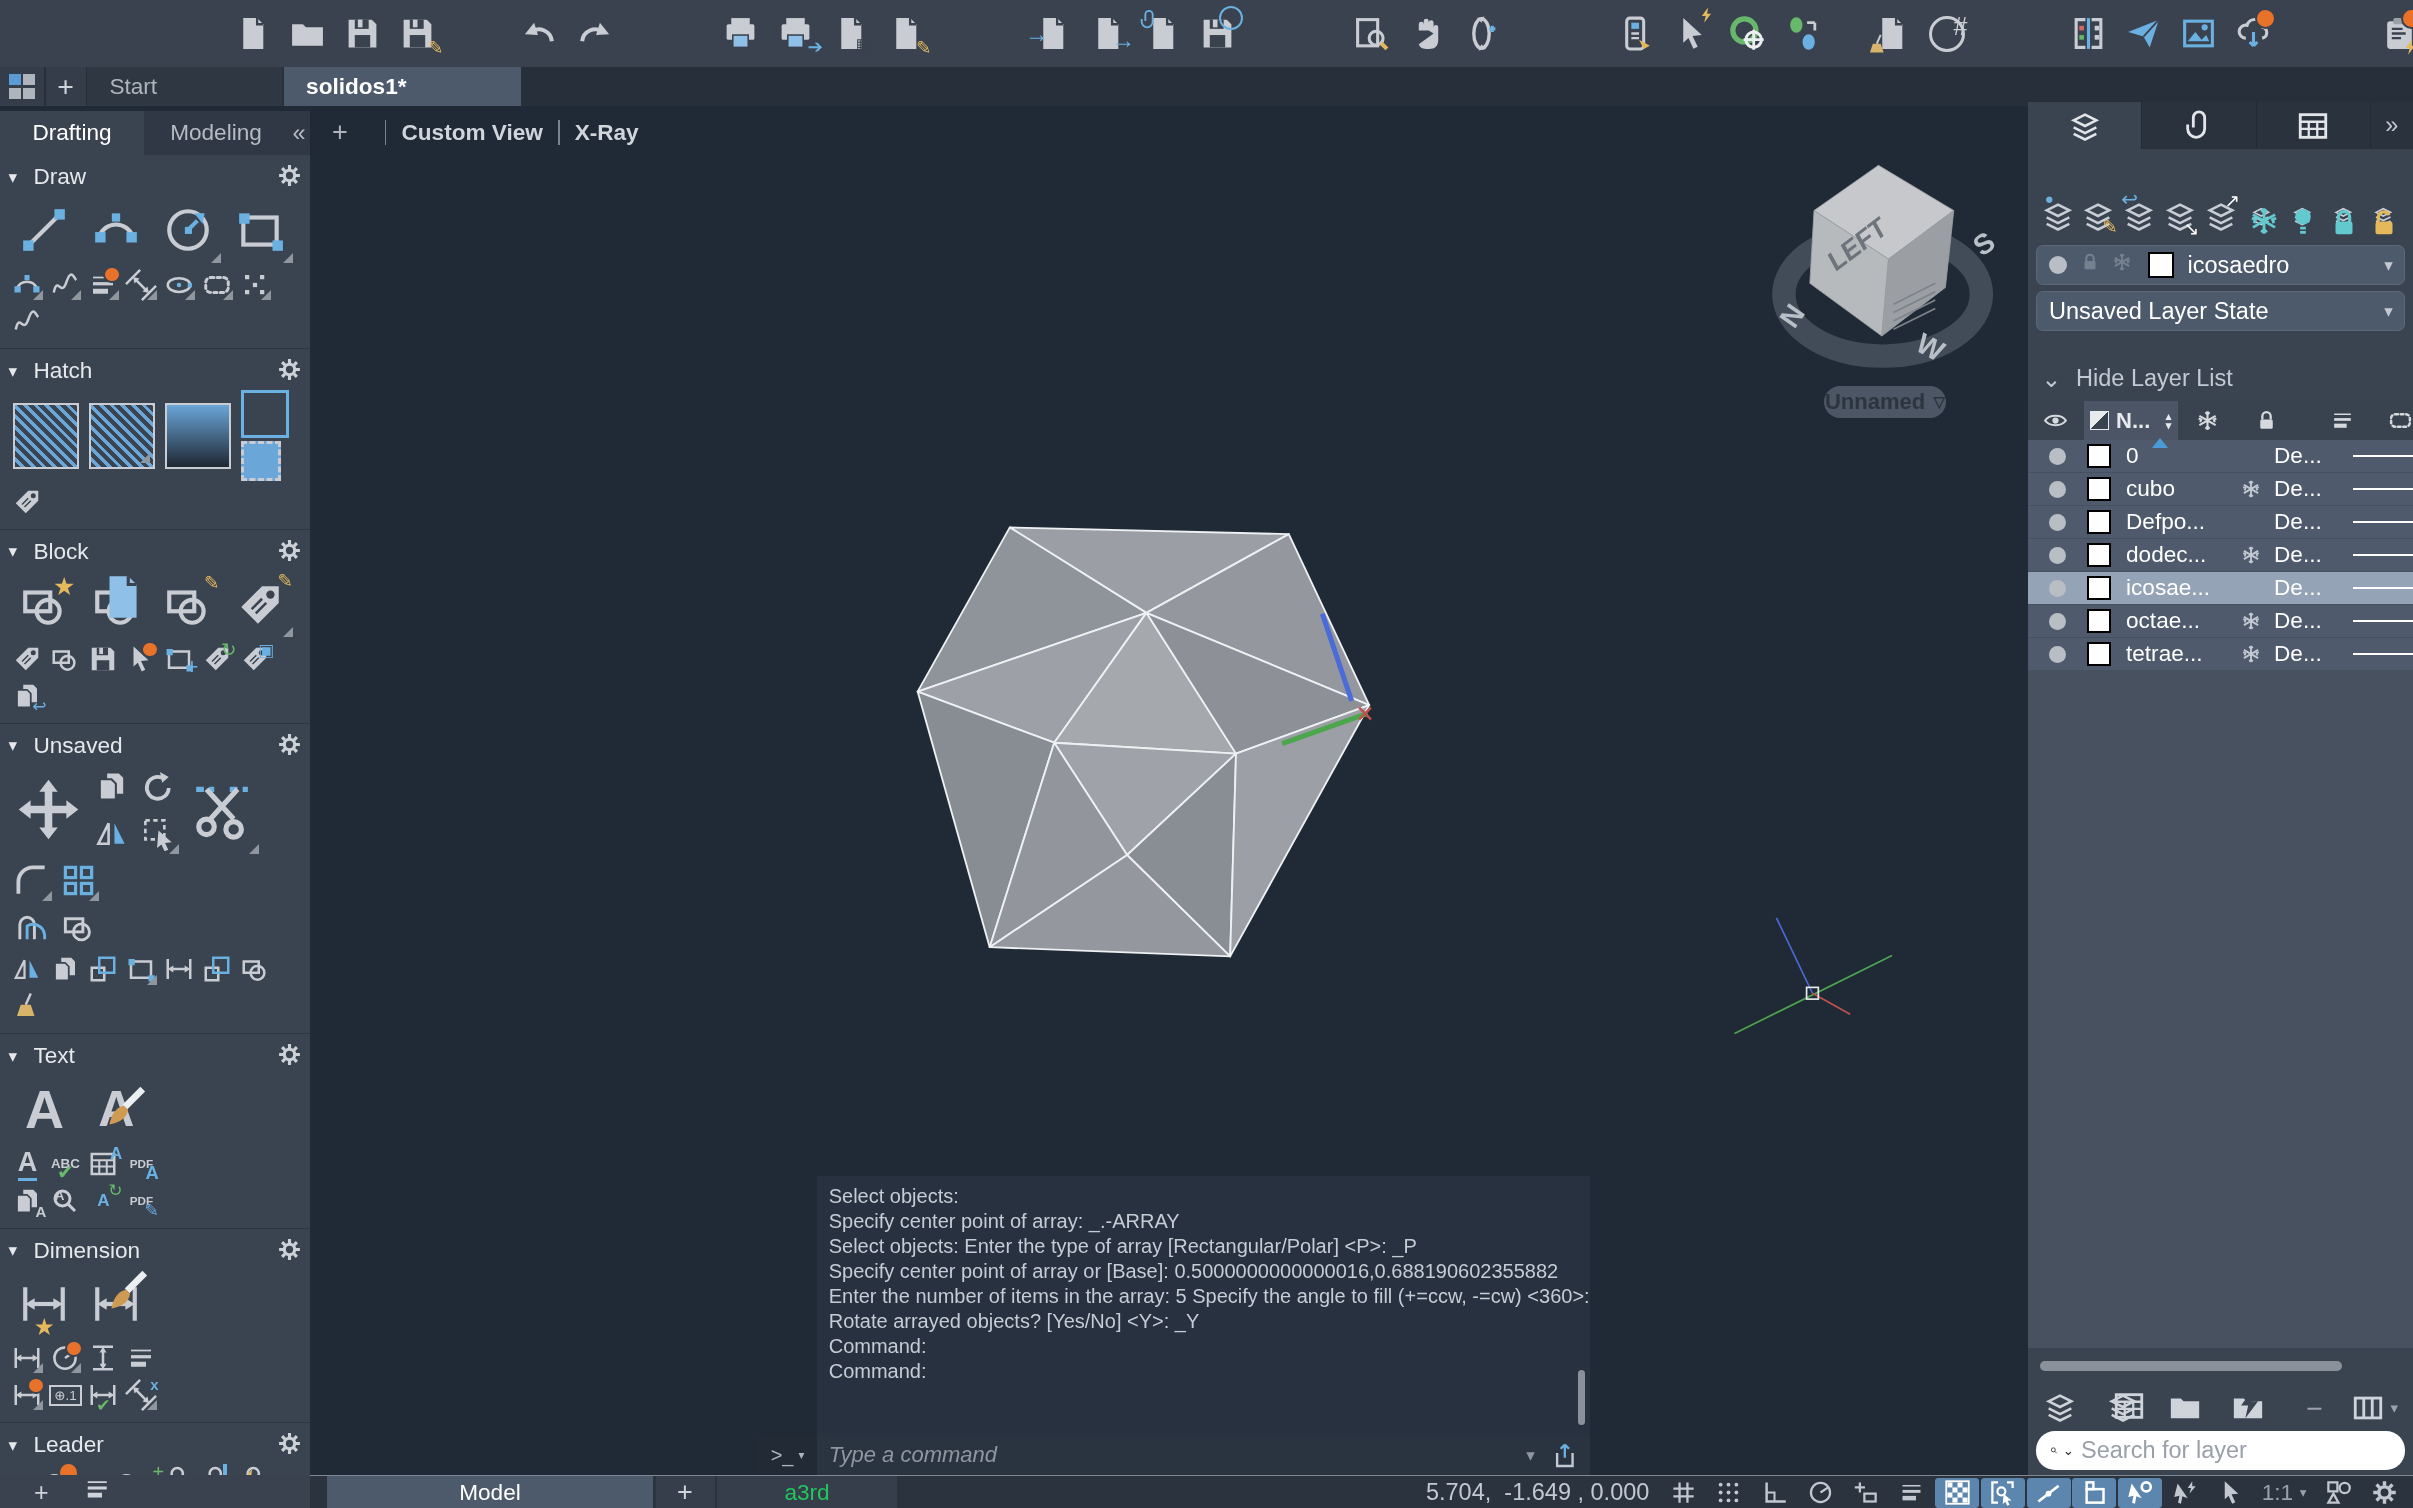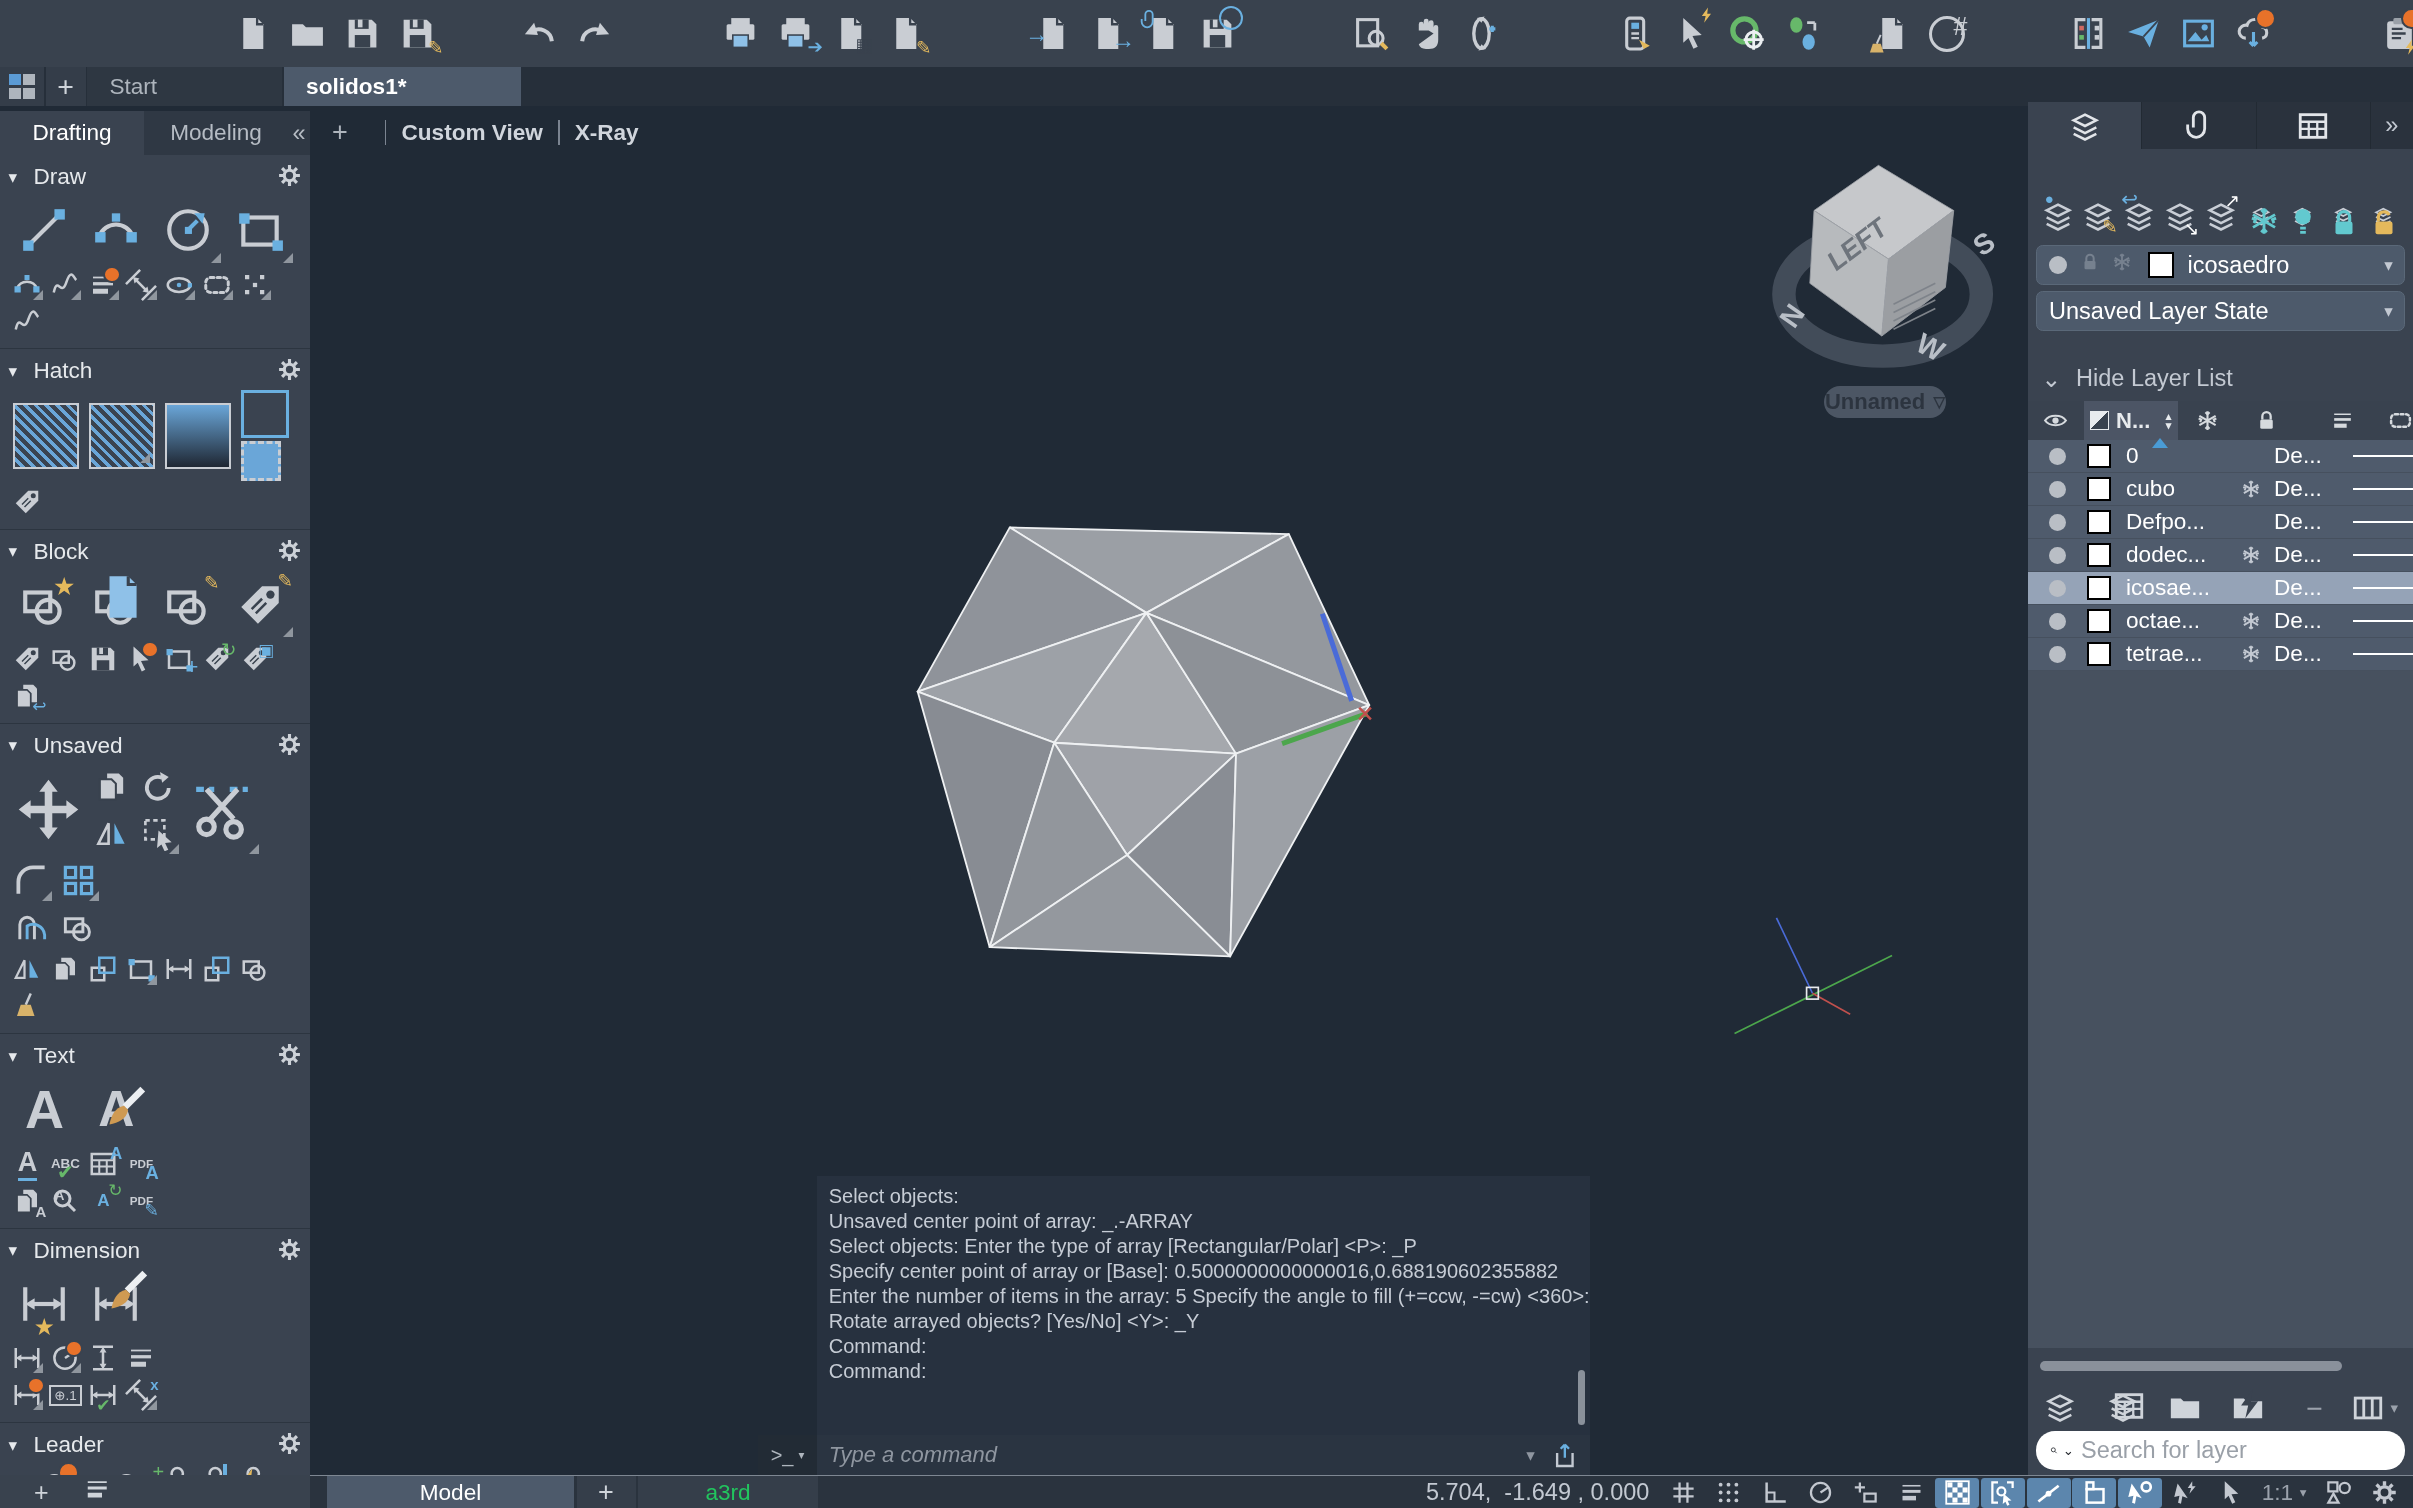--- a/index.html
+++ b/index.html
@@ -115,21 +115,21 @@
   .rp-bottom .car{color:#9aa1ab;font-size:15px}
   .searchbox{position:absolute;left:8.4px;top:1364px;width:369px;height:39px;background:#fff;border-radius:19px;display:flex;align-items:center;padding:0 13.4px;box-sizing:border-box;gap:5px}
   .searchbox svg{width:25px;height:25px;color:#1d2127}
   .searchbox .car{color:#1d2127;font-size:13.4px}
   .search-in{flex:1;border:none;outline:none;font-size:23.5px;color:#333;font-family:"Liberation Sans",sans-serif;background:transparent}
   .search-in::placeholder{color:#9aa0a8}
   
   .statusbar{position:absolute;left:310px;top:1475px;width:2103px;height:34px;background:#2a333e;border-top:1.7px solid #7e8792;
              display:flex;align-items:center;box-sizing:border-box}
   .stab{height:100%;display:flex;align-items:center;justify-content:center;font-size:22.6px}
-  .stab.model{width:247px;background:#4d5a6b;color:#fff;margin-left:17px}
+  .stab.model{width:326px;background:#4d5a6b;color:#fff;margin-left:17px}
   .stab.plus{width:59px;background:#353e4a;color:#cfd4da;margin-left:2.5px;font-size:27px}
   .stab.layout{width:180px;background:#353e4a;color:#22c55e;margin-left:2.5px}
   .coords{margin-left:auto;font-size:23.5px;color:#c3c9d2;white-space:pre}
   .sic{width:44px;height:30px;display:flex;align-items:center;justify-content:center;margin-left:1.7px;position:relative}
   .sic svg{width:27px;height:27px;color:#c3c8d0}
   .sic.on{background:#5c86ad;border-radius:3.4px}
   .sic.on svg{color:#fff}
   .scale11{display:flex;align-items:center;color:#9aa1ab;font-size:22.6px;margin:0 8.4px;gap:6.7px}
   .scale11 .car{font-size:13.4px}
 </style>
@@ -1245,21 +1245,21 @@
       <text x="178" y="250" font-size="34" font-weight="bold" fill="#b9bfc7" transform="rotate(28 188 240)" id="vc-w">W</text>
     </svg>
   </div>
   <div class="view-pill">
     <span>Unnamed</span>
     <span class="vp-car">▽</span>
   </div>
 
   <div class="cmdwin">
     <div class="cmd-line">Select objects:</div>
-    <div class="cmd-line">Unsaved center point of array: _.-ARRAY</div>
+    <div class="cmd-line">Specify center point of array: _.-ARRAY</div>
     <div class="cmd-line">Select objects: Enter the type of array [Rectangular/Polar] &lt;P&gt;: _P</div>
     <div class="cmd-line">Specify center point of array or [Base]: 0.5000000000000016,0.688190602355882</div>
     <div class="cmd-line">Enter the number of items in the array: 5 Specify the angle to fill (+=ccw, -=cw) &lt;360&gt;:</div>
     <div class="cmd-line">Rotate arrayed objects? [Yes/No] &lt;Y&gt;: _Y</div>
     <div class="cmd-line">Command:</div>
     <div class="cmd-line">Command:</div>
     <div class="vthumb"></div>
   </div>
 
   <div class="cmdinput">

